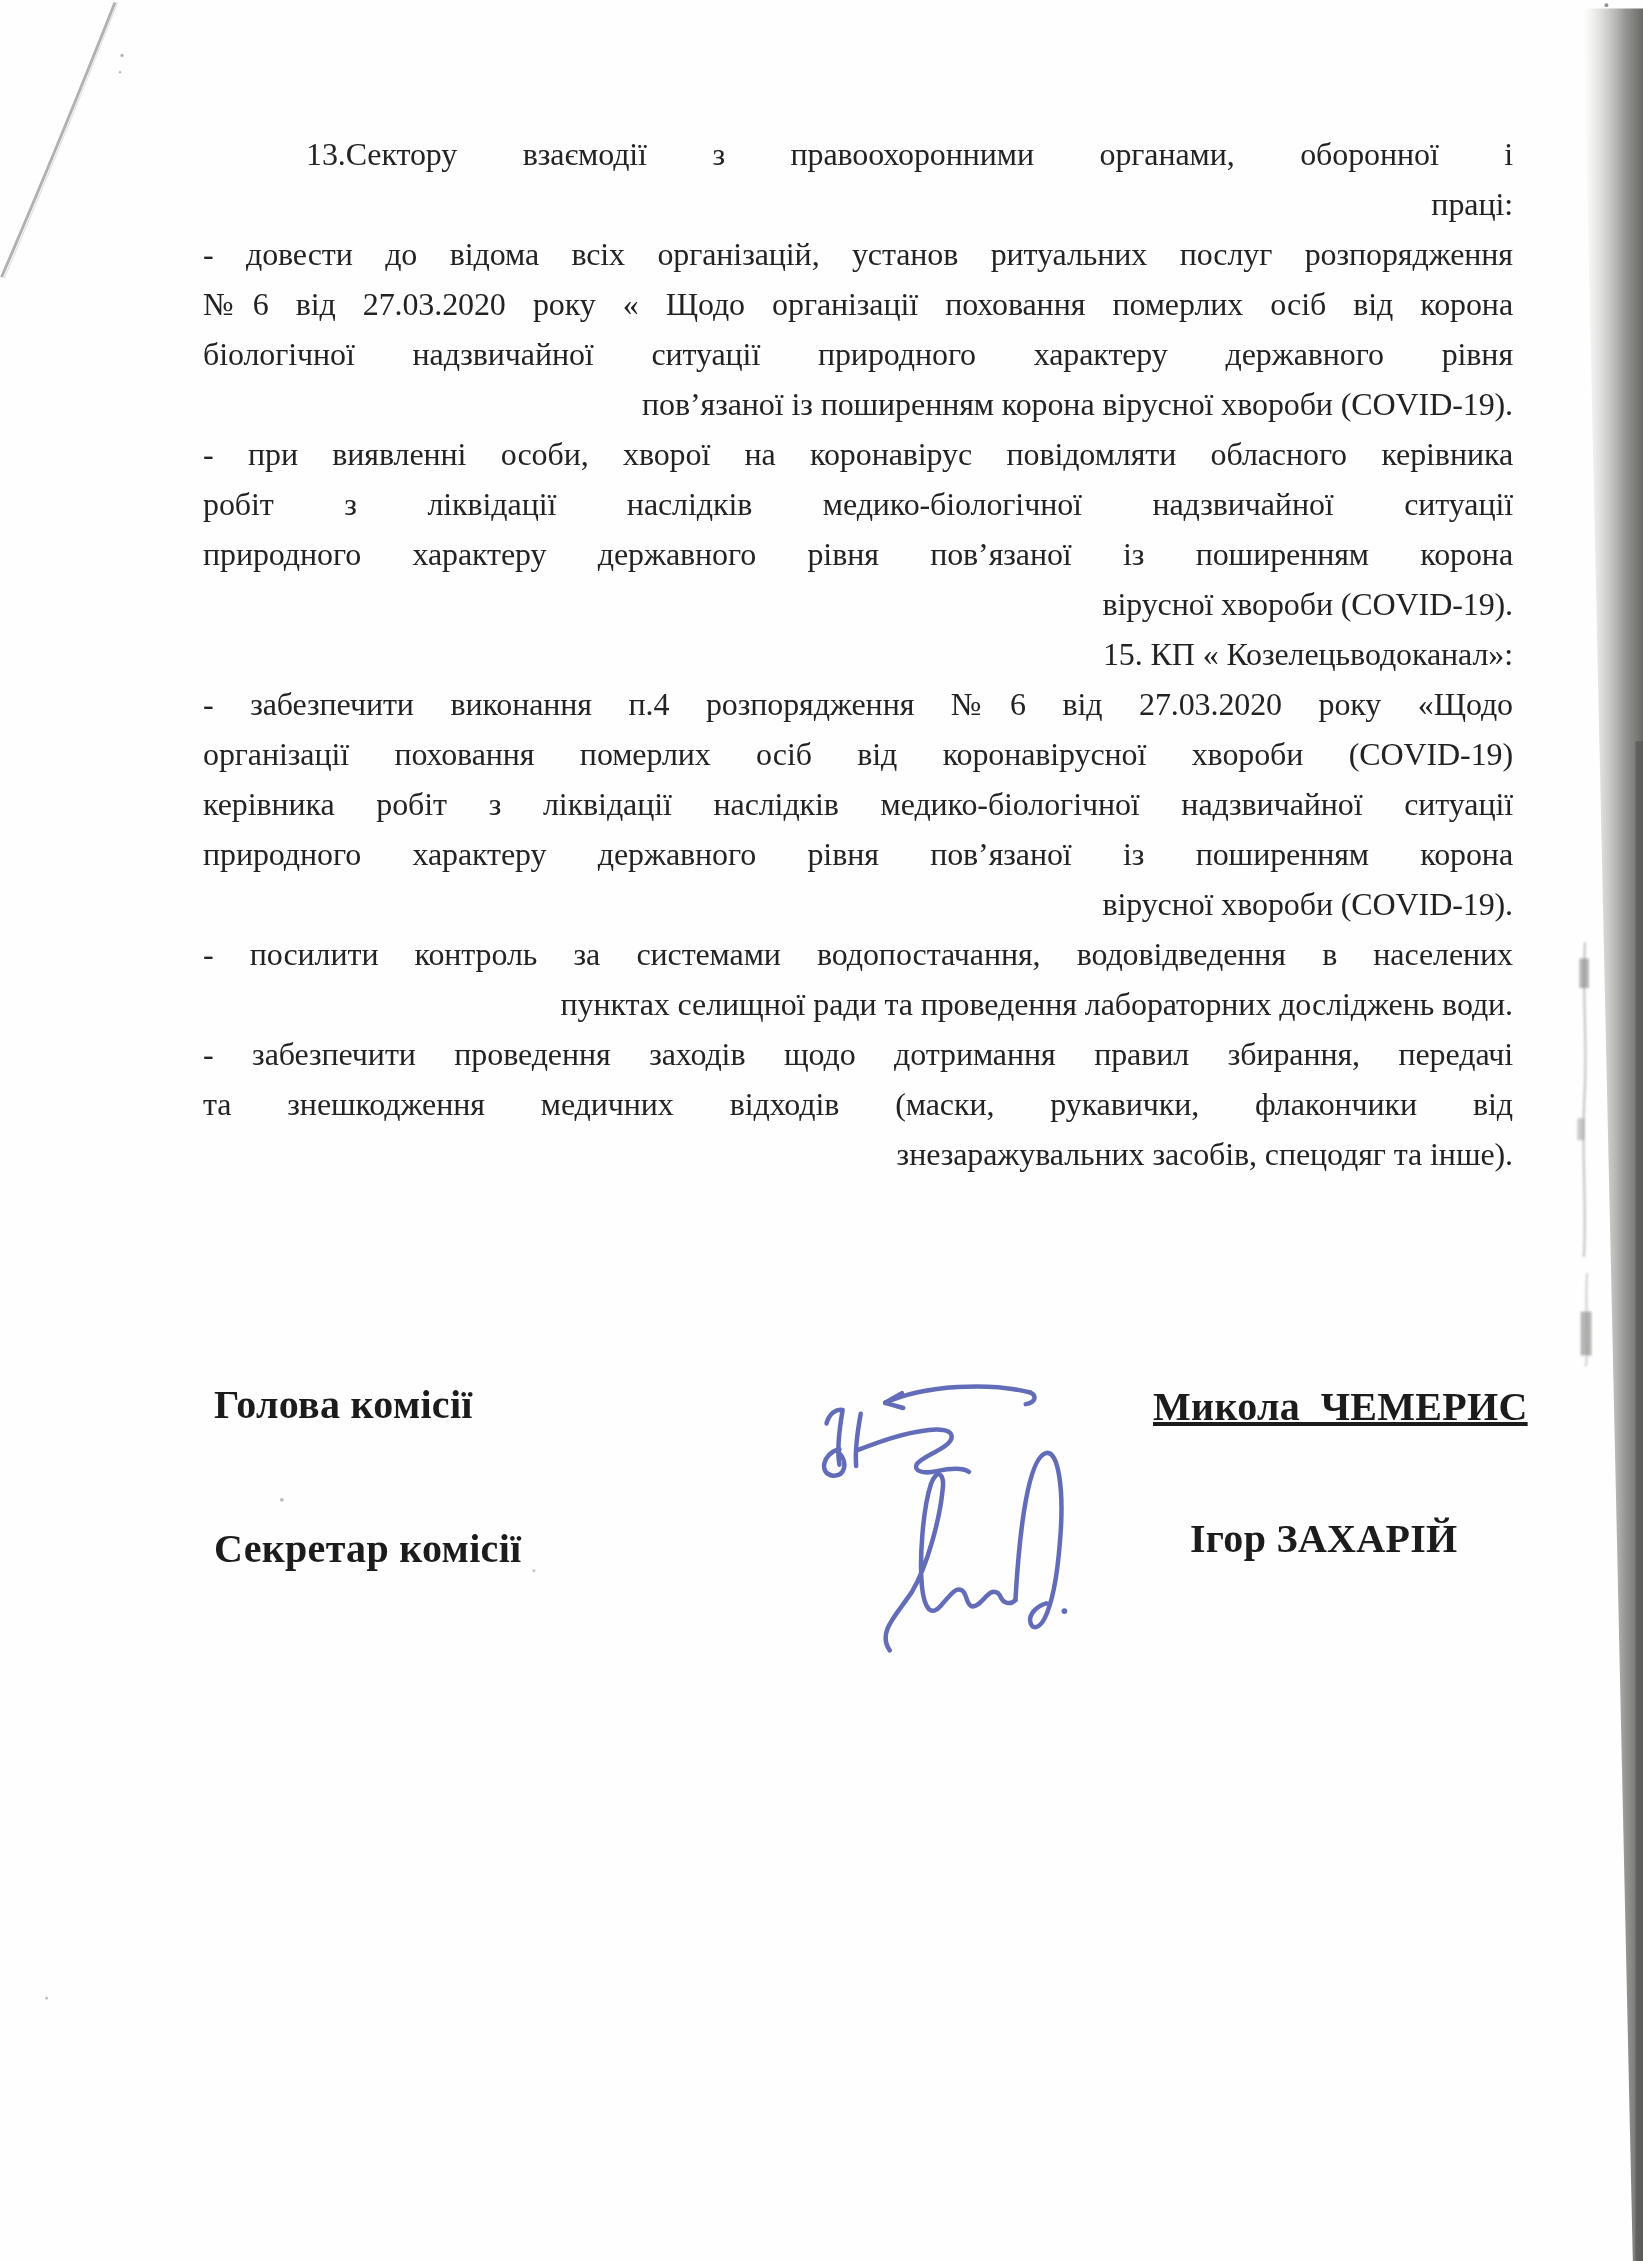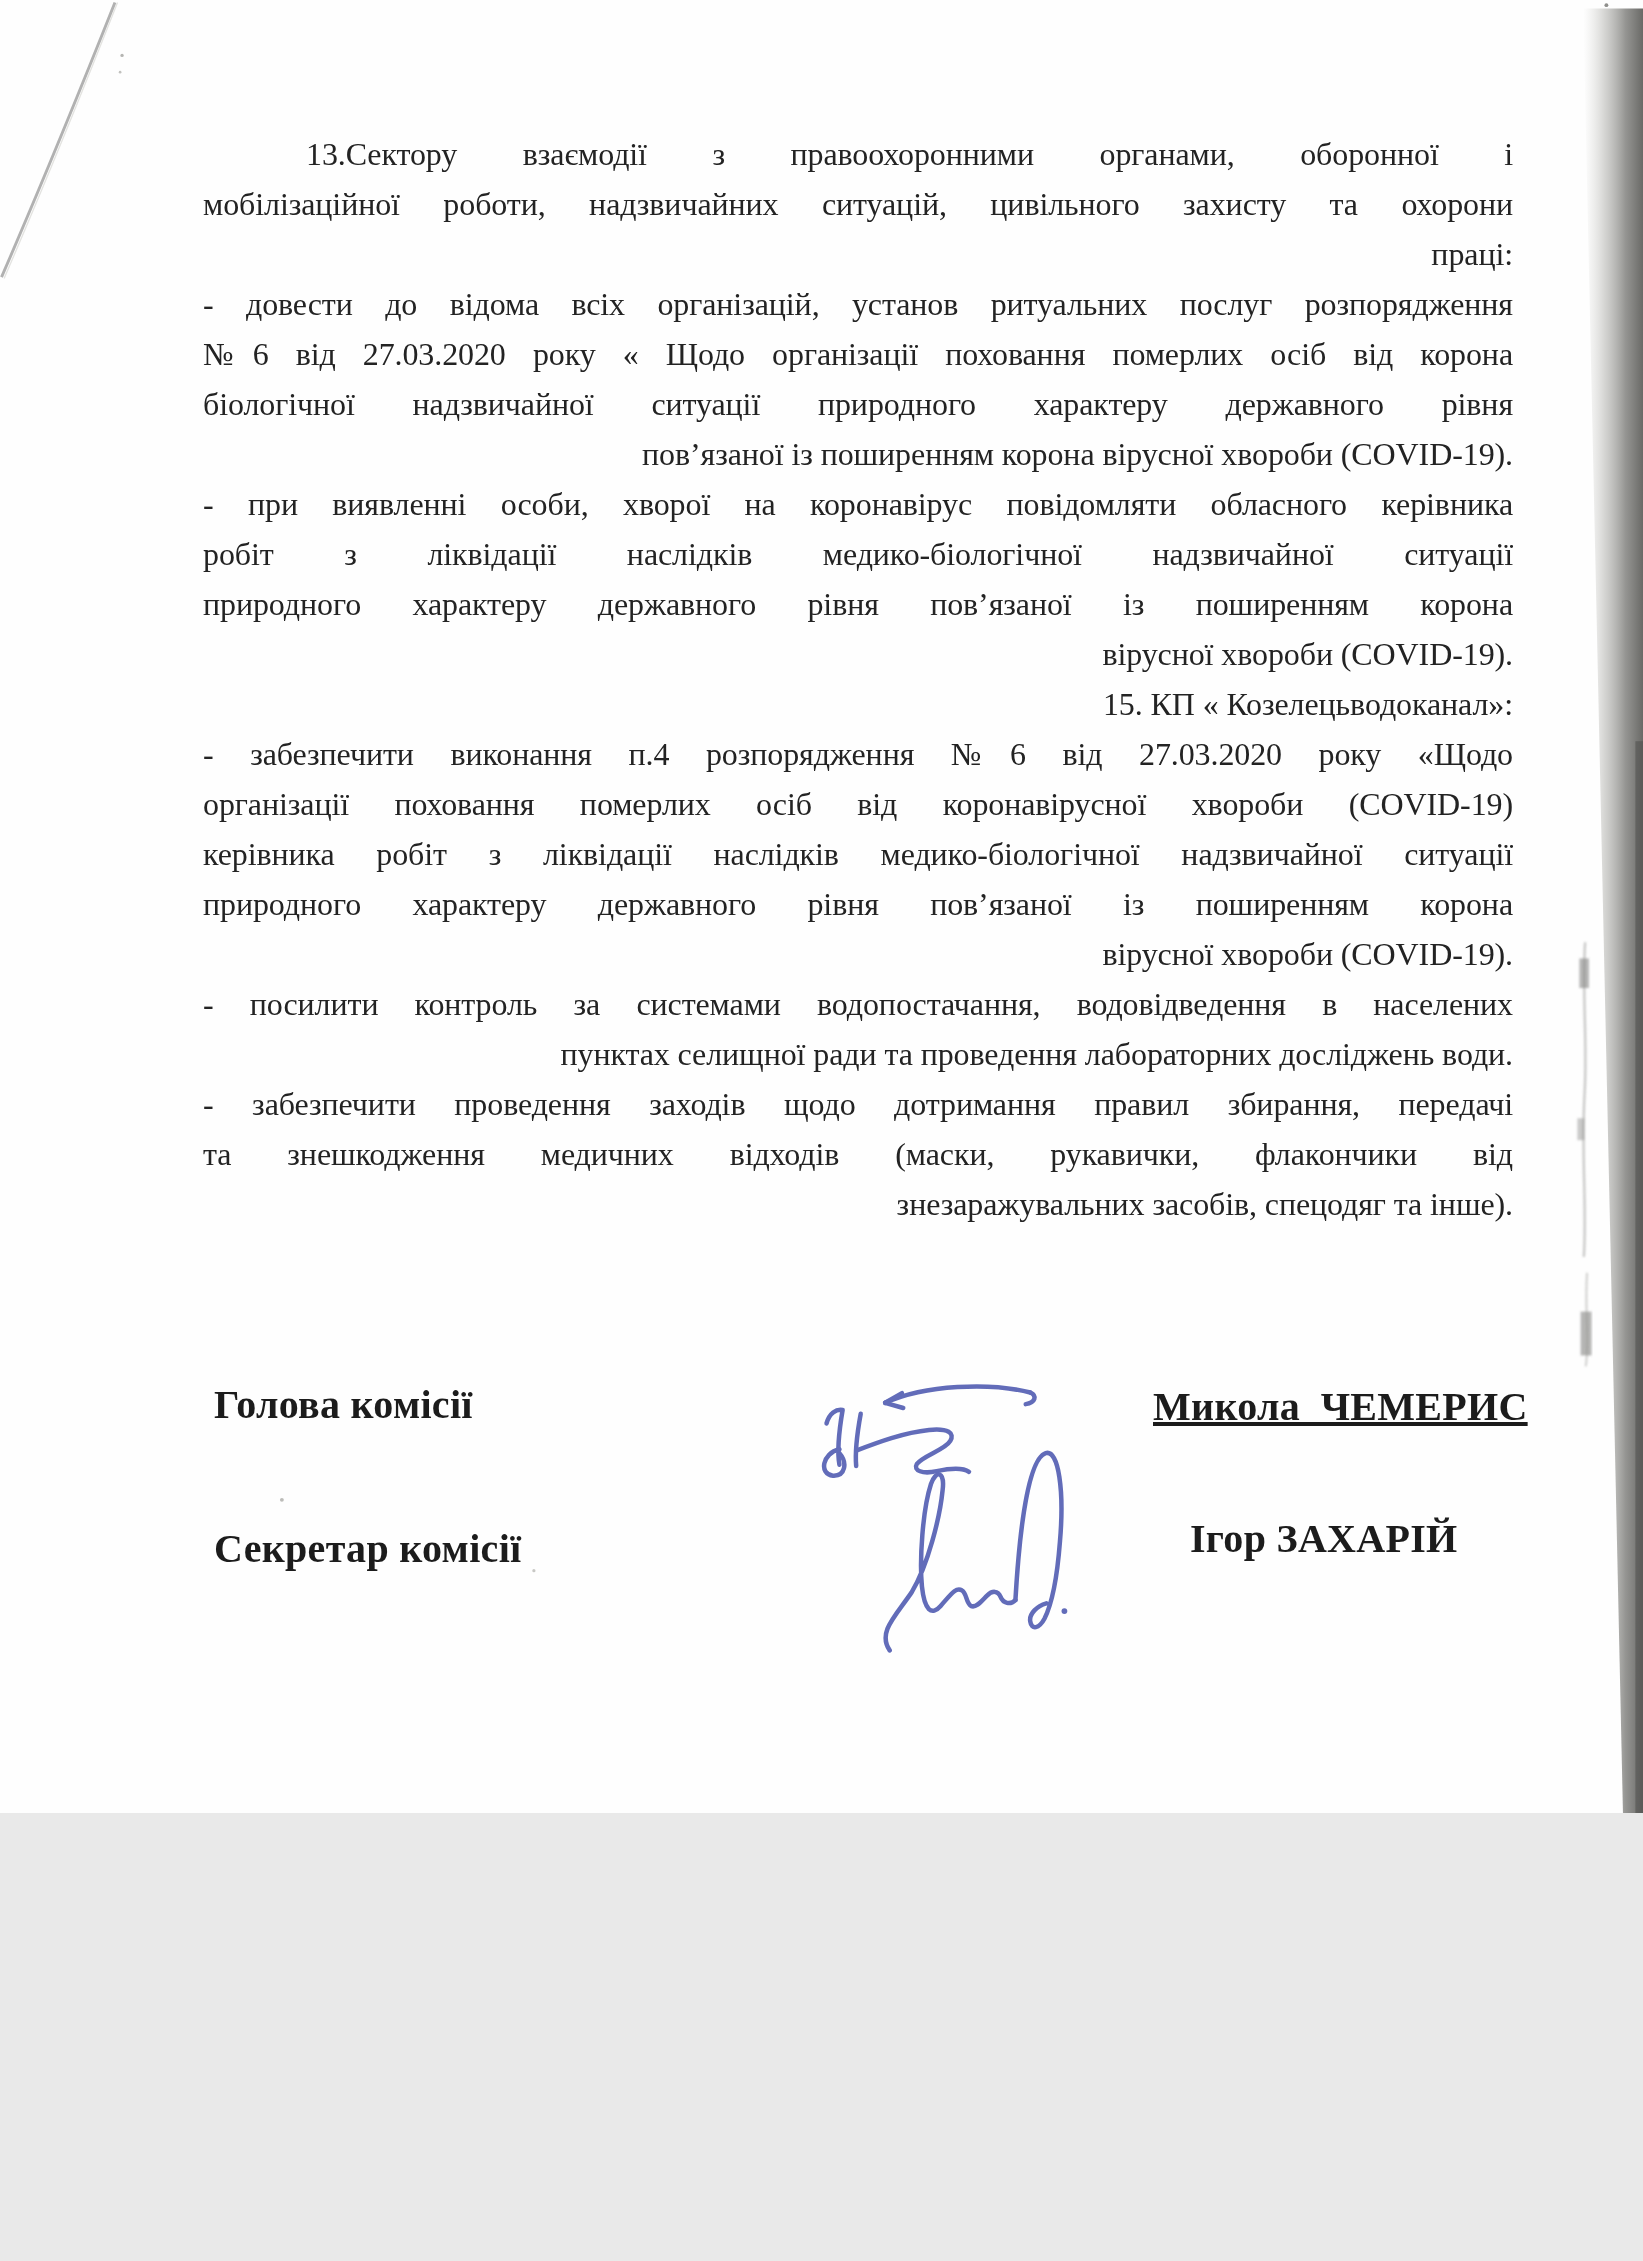--- a/index.html
+++ b/index.html
@@ -1,18 +1,18 @@
 <!DOCTYPE html>
 <html lang="uk" style="font-size:10.3px"><head>
 <meta charset="utf-8">
 <style>
   html,body{margin:0;padding:0;background:#e9e9e9;}
   .page{
     position:relative;
-    width:1644px;height:1813px;
+    width:1644px;height:2261px;
     background:#fefefe;
     overflow:hidden;
     font-family:"Liberation Serif", serif;
   }
   
   .doc-body{
     position:absolute;
     left:203px;top:129px;width:1310px;
     color:#232323;
   }
@@ -83,21 +83,20 @@
       <path d="M 2459,1462 C 2454,1540 2463,1620 2458,1700 C 2453,1790 2462,1880 2457,1950" fill="none" stroke="#90908d" stroke-width="3.5" opacity="0.5"></path>
       <rect x="2450" y="1487" width="15" height="46" fill="#7e7e7b" opacity="0.55"></rect>
       <rect x="2447" y="1735" width="11" height="34" fill="#8c8c89" opacity="0.45"></rect>
       <rect x="2452" y="2035" width="17" height="68" fill="#7a7a77" opacity="0.55"></rect>
       <path d="M 2462,1975 C 2458,2030 2466,2080 2460,2120" fill="none" stroke="#93938f" stroke-width="3" opacity="0.45"></path>
     </g>
   </svg>
 
   <div class="doc-body">
       <div class="line j ind">13.Сектору взаємодії з правоохоронними органами, оборонної і</div>
-      <div class="line j">мобілізаційної роботи, надзвичайних ситуацій, цивільного захисту та охорони</div>
       <div class="line">праці:</div>
       <div class="line j">- довести до відома всіх організацій, установ ритуальних послуг розпорядження</div>
       <div class="line j">№6 від 27.03.2020 року « Щодо організації поховання померлих осіб від корона</div>
       <div class="line j">біологічної надзвичайної ситуації природного характеру державного рівня</div>
       <div class="line">пов’язаної із поширенням корона вірусної хвороби (COVID-19).</div>
       <div class="line j">- при виявленні особи, хворої на коронавірус повідомляти обласного керівника</div>
       <div class="line j">робіт з ліквідації наслідків медико-біологічної надзвичайної ситуації</div>
       <div class="line j">природного характеру державного рівня пов’язаної із поширенням корона</div>
       <div class="line">вірусної хвороби (COVID-19).</div>
       <div class="line ind">15. КП « Козелецьводоканал»:</div>

